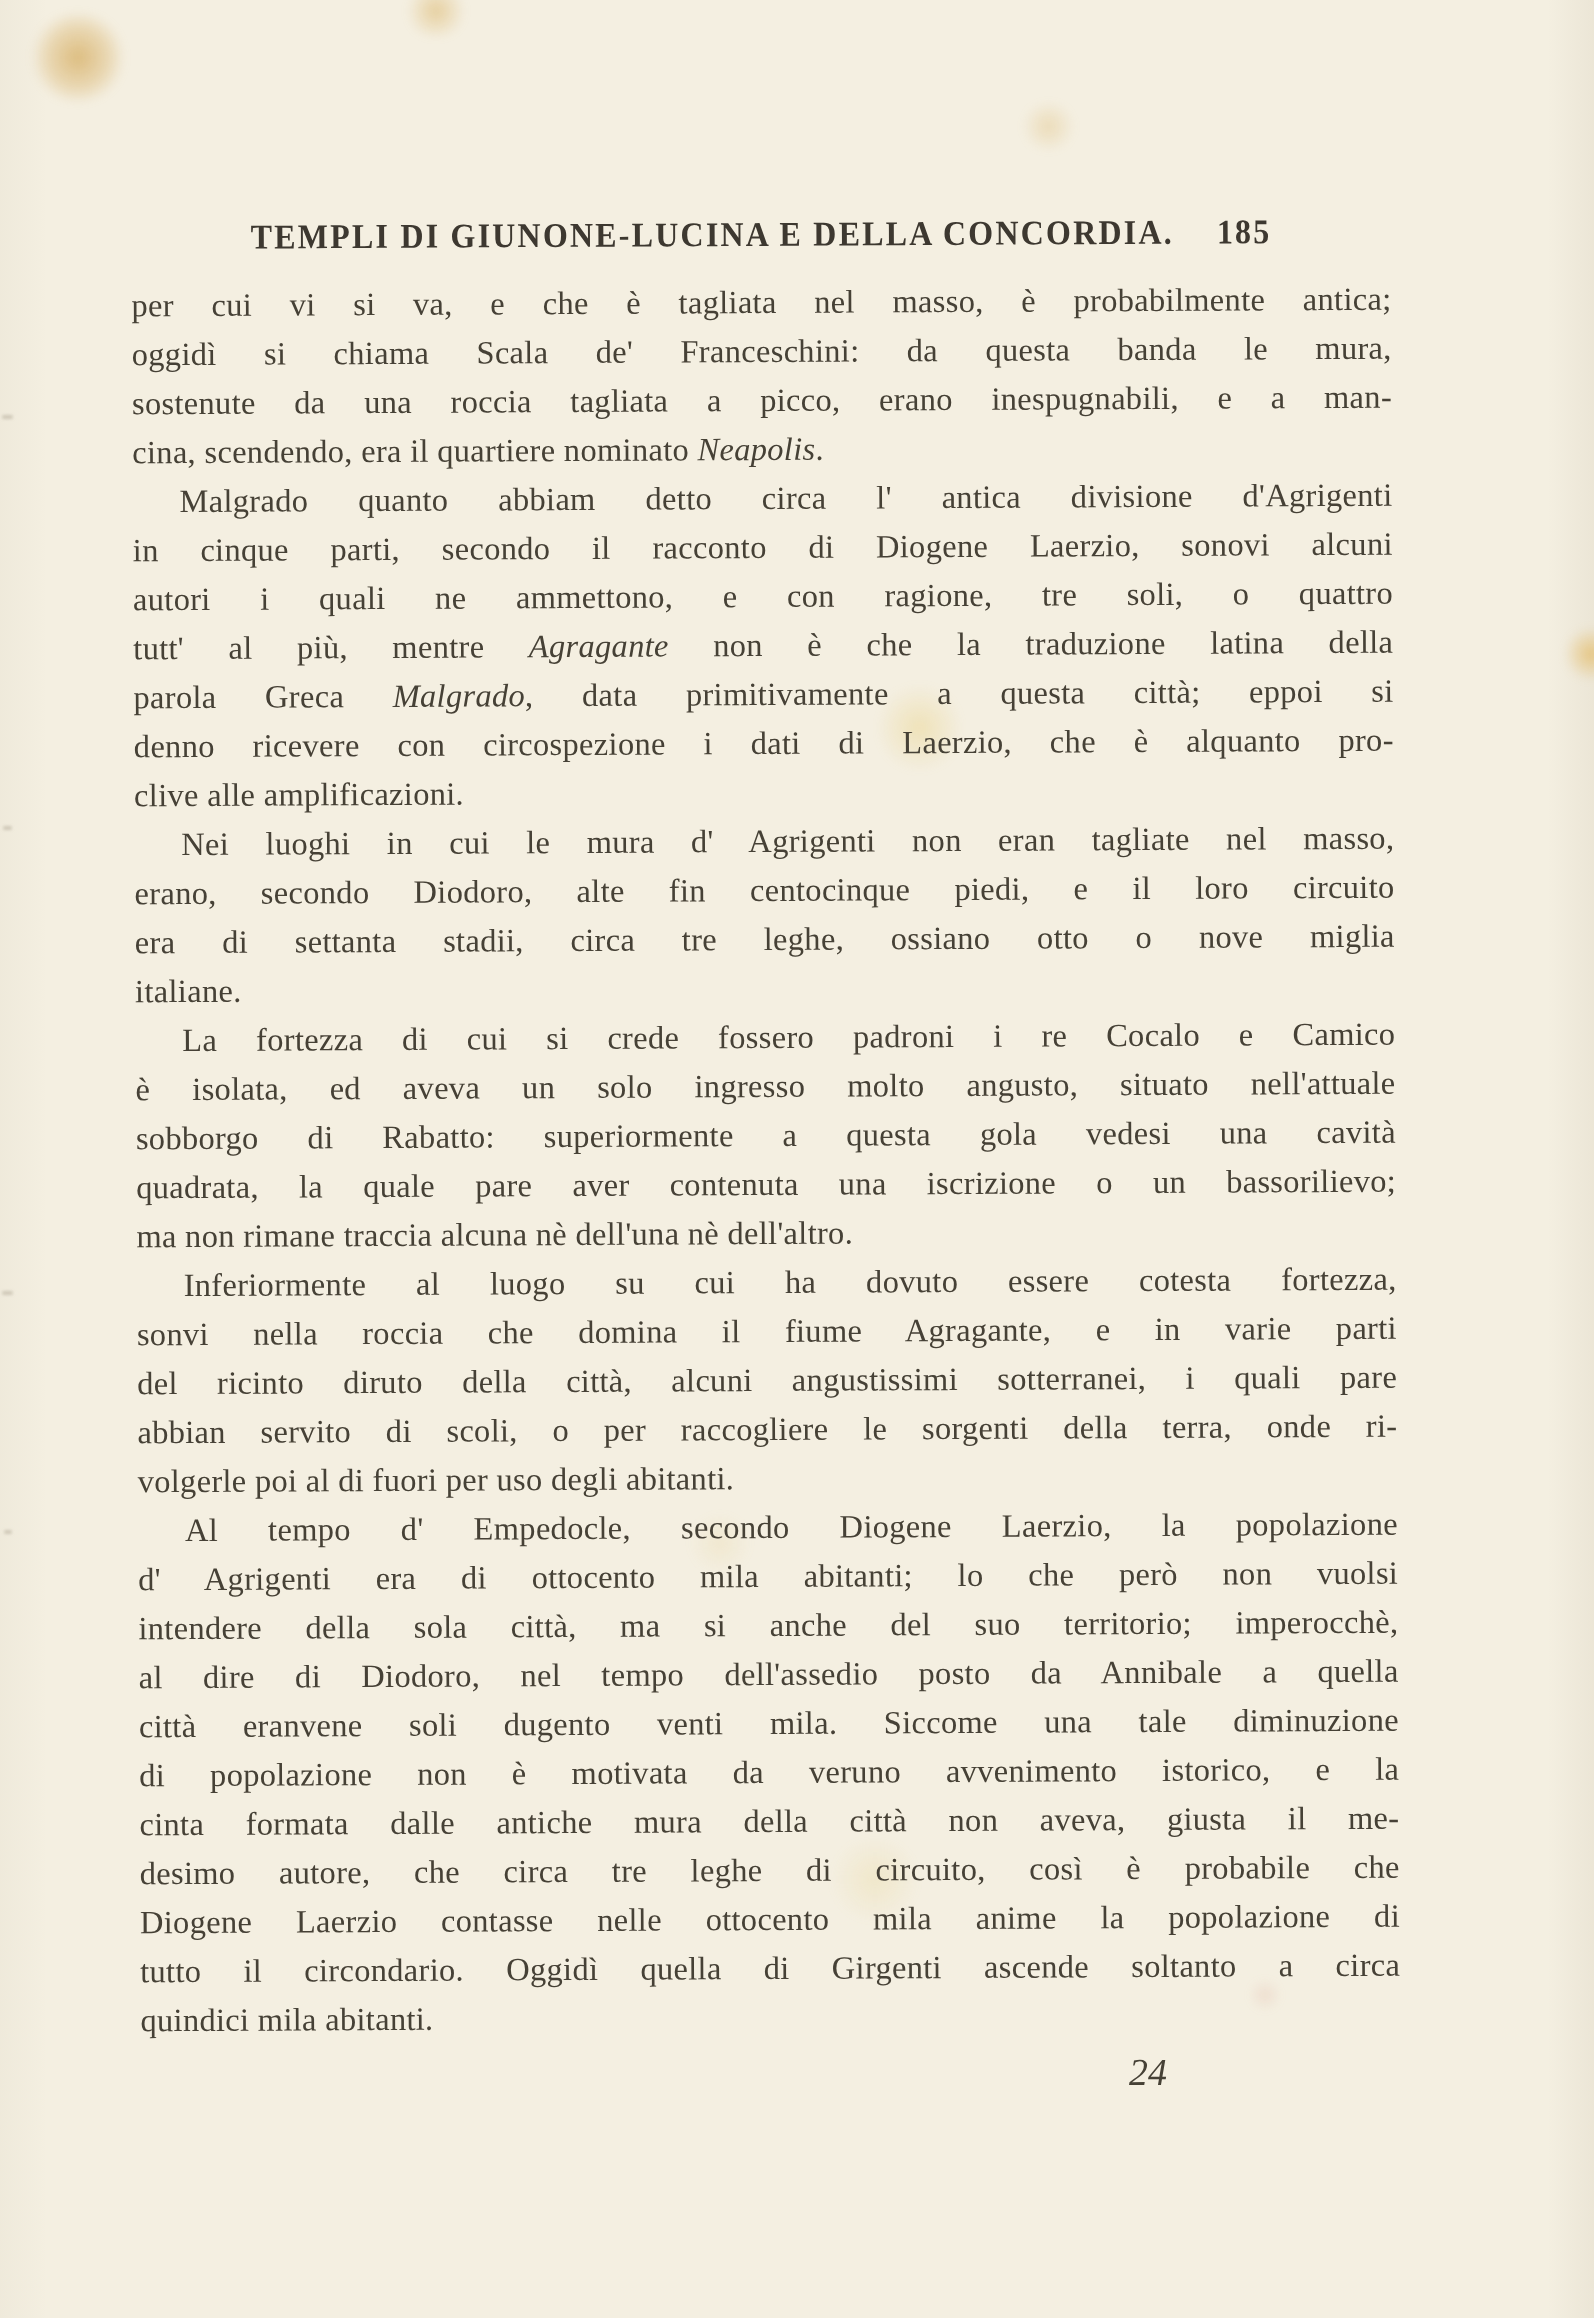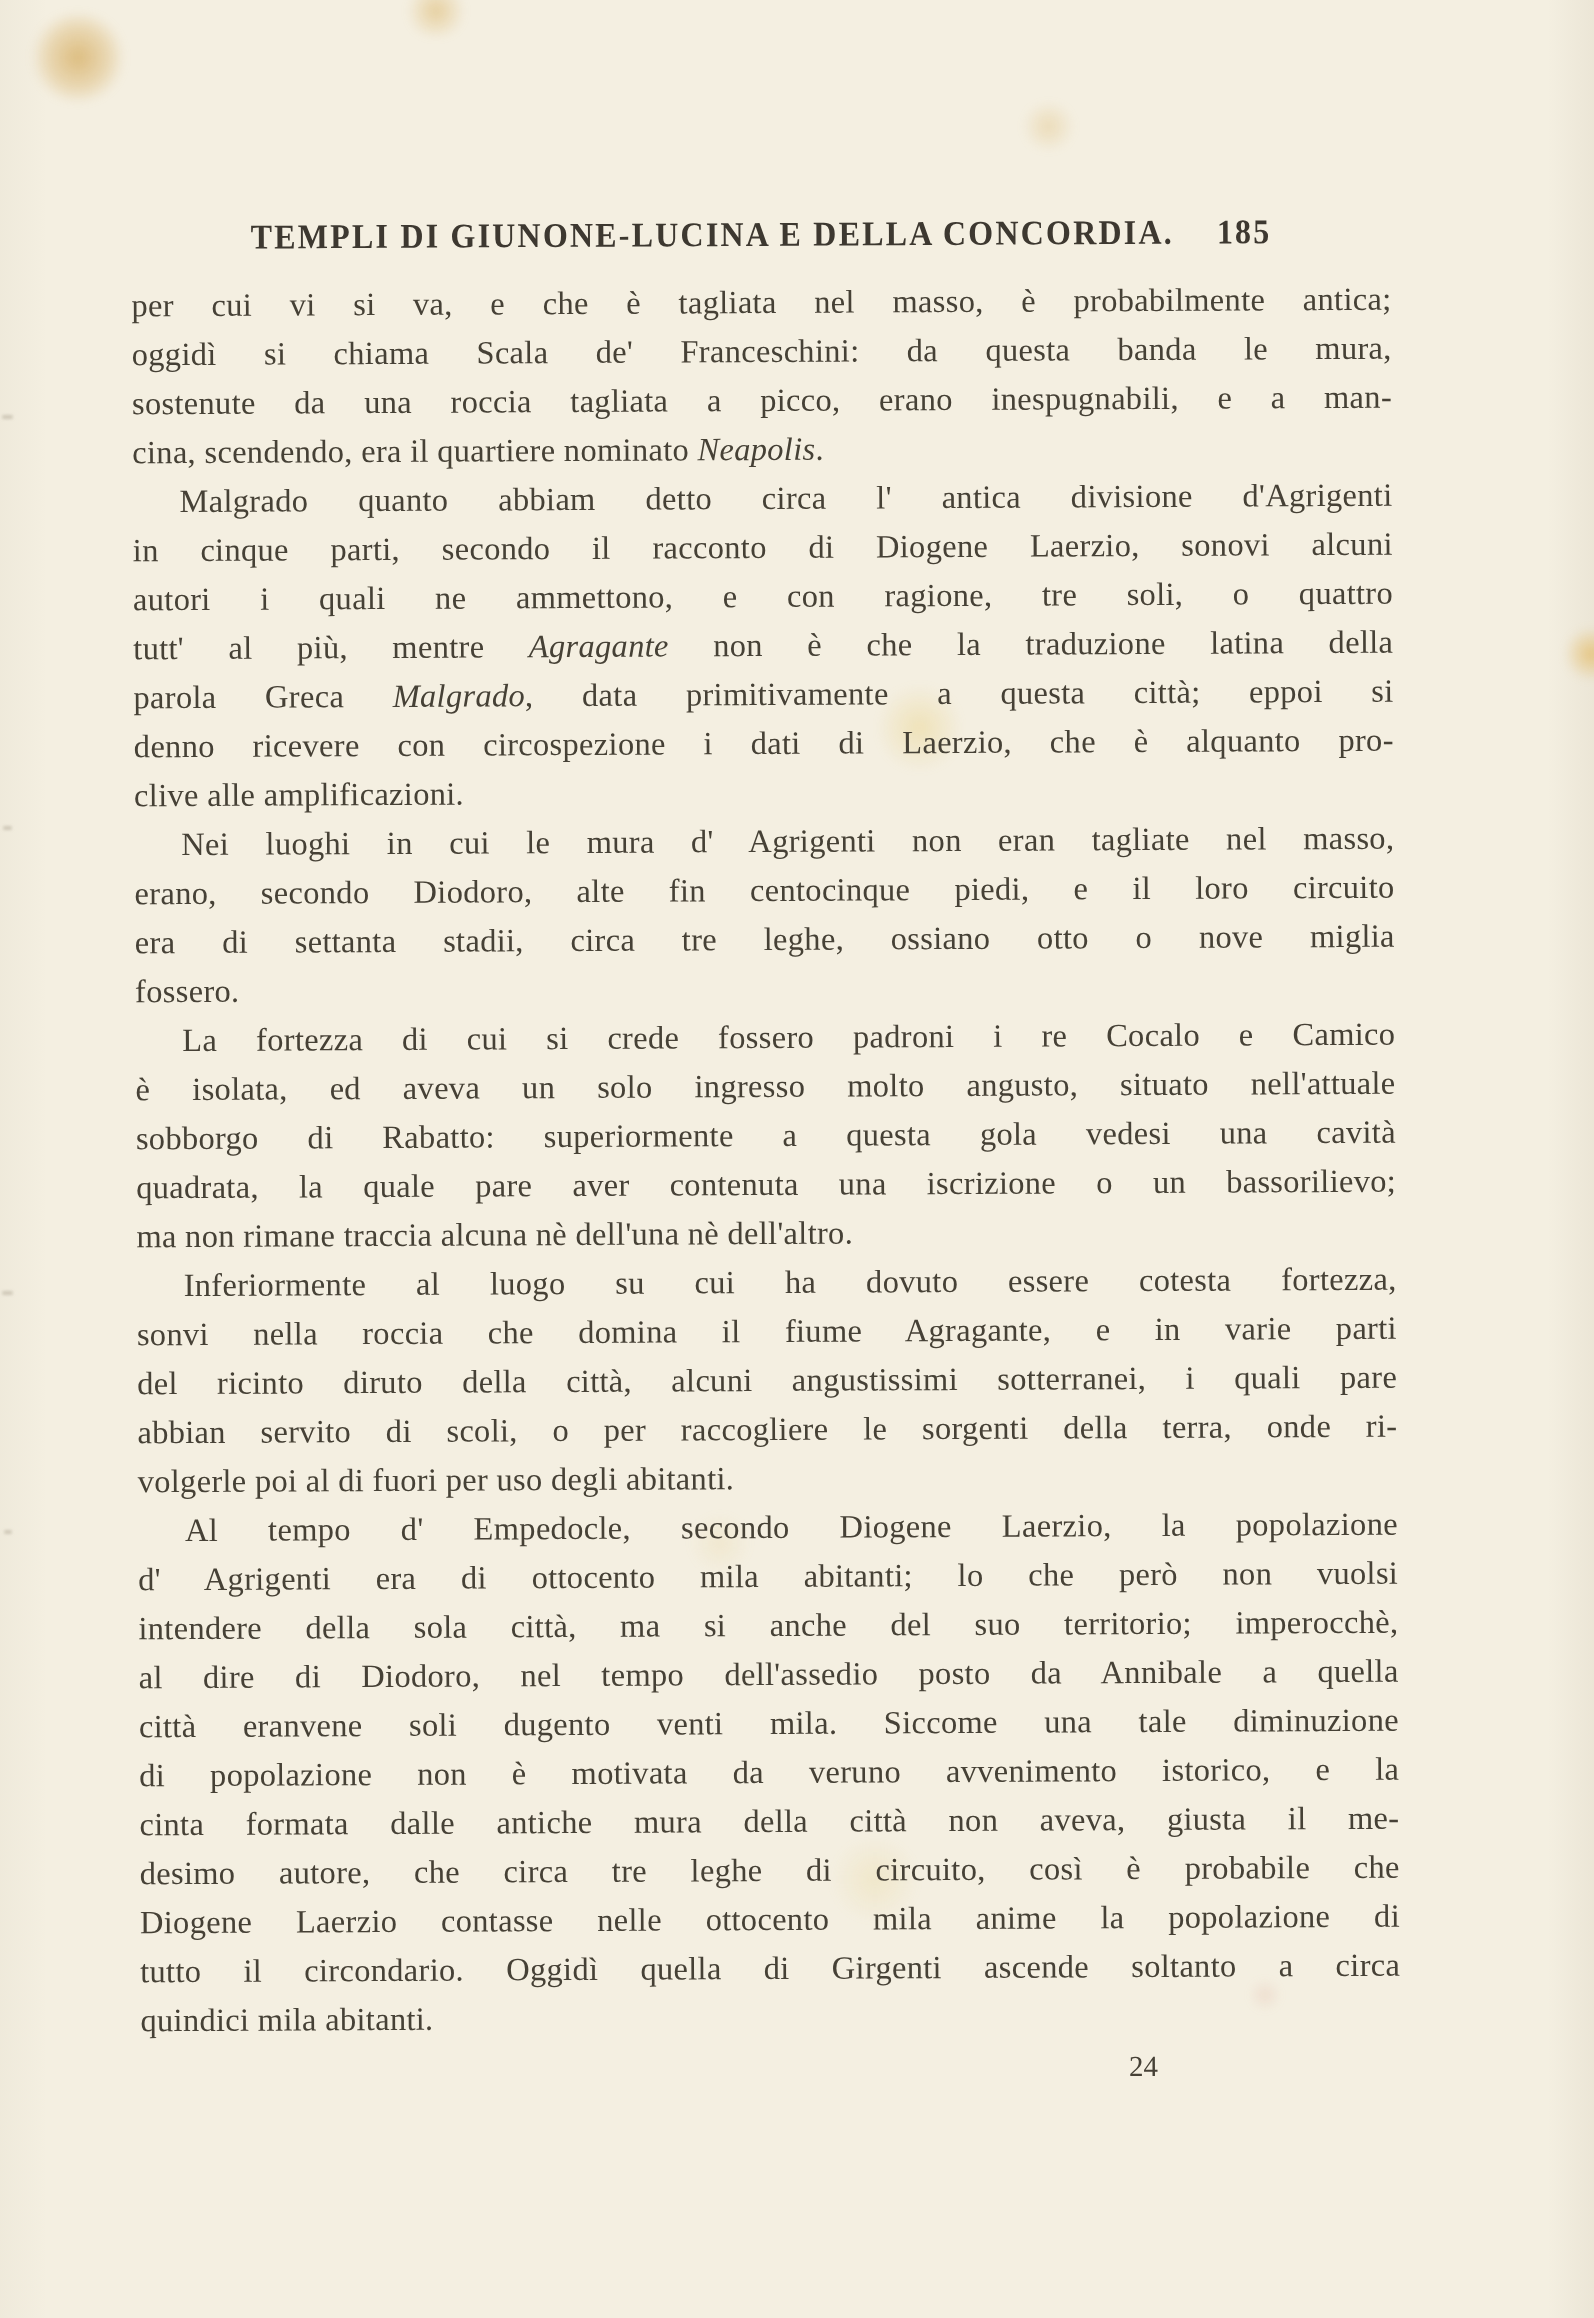--- a/index.html
+++ b/index.html
@@ -68,23 +68,24 @@
     text-align:justify;
     text-align-last:justify;
     white-space:normal;
   }
   .line.last{text-align-last:left;}
   .line.indent{padding-left:47px;}
   .it{font-style:italic;font-family:Liberation Serif, serif;}
   .signature{
     position:absolute;
     left:1129px;top:2050px;
-    font-size:29px;
+    font-size:38px;
     color:var(--ink);
     transform:rotate(-0.3deg);
+    font-style:italic;
   }
   
   .margin-mark{
     position:absolute;background:rgba(110,100,80,0.25);
     filter:blur(1.5px);pointer-events:none;border-radius:2.2px;
   }
   .m1{left:1.5px;top:415px;width:11.8px;height:4.4px;}
   .m2{left:3px;top:826px;width:8.9px;height:4.4px;}
   .m3{left:1.5px;top:1291px;width:11.8px;height:4.4px;}
   .m4{left:4.4px;top:1530px;width:7.4px;height:4.4px;}
@@ -121,21 +122,21 @@
     <div class="line indent"><span>Malgrado quanto abbiam detto circa l' antica divisione d'Agrigenti</span></div>
     <div class="line"><span>in cinque parti, secondo il racconto di Diogene Laerzio, sonovi alcuni</span></div>
     <div class="line"><span>autori i quali ne ammettono, e con ragione, tre soli, o quattro</span></div>
     <div class="line"><span>tutt' al più, mentre </span><span class="it">Agragante</span><span> non è che la traduzione latina della</span></div>
     <div class="line"><span>parola Greca </span><span class="it">Malgrado</span><span>, data primitivamente a questa città; eppoi si</span></div>
     <div class="line"><span>denno ricevere con circospezione i dati di Laerzio, che è alquanto pro-</span></div>
     <div class="line last"><span>clive alle amplificazioni.</span></div>
     <div class="line indent"><span>Nei luoghi in cui le mura d' Agrigenti non eran tagliate nel masso,</span></div>
     <div class="line"><span>erano, secondo Diodoro, alte fin centocinque piedi, e il loro circuito</span></div>
     <div class="line"><span>era di settanta stadii, circa tre leghe, ossiano otto o nove miglia</span></div>
-    <div class="line last"><span>fossero.</span></div>
+    <div class="line last"><span>italiane.</span></div>
     <div class="line indent"><span>La fortezza di cui si crede fossero padroni i re Cocalo e Camico</span></div>
     <div class="line"><span>è isolata, ed aveva un solo ingresso molto angusto, situato nell'attuale</span></div>
     <div class="line"><span>sobborgo di Rabatto: superiormente a questa gola vedesi una cavità</span></div>
     <div class="line"><span>quadrata, la quale pare aver contenuta una iscrizione o un bassorilievo;</span></div>
     <div class="line last"><span>ma non rimane traccia alcuna nè dell'una nè dell'altro.</span></div>
     <div class="line indent"><span>Inferiormente al luogo su cui ha dovuto essere cotesta fortezza,</span></div>
     <div class="line"><span>sonvi nella roccia che domina il fiume Agragante, e in varie parti</span></div>
     <div class="line"><span>del ricinto diruto della città, alcuni angustissimi sotterranei, i quali pare</span></div>
     <div class="line"><span>abbian servito di scoli, o per raccogliere le sorgenti della terra, onde ri-</span></div>
     <div class="line last"><span>volgerle poi al di fuori per uso degli abitanti.</span></div>

